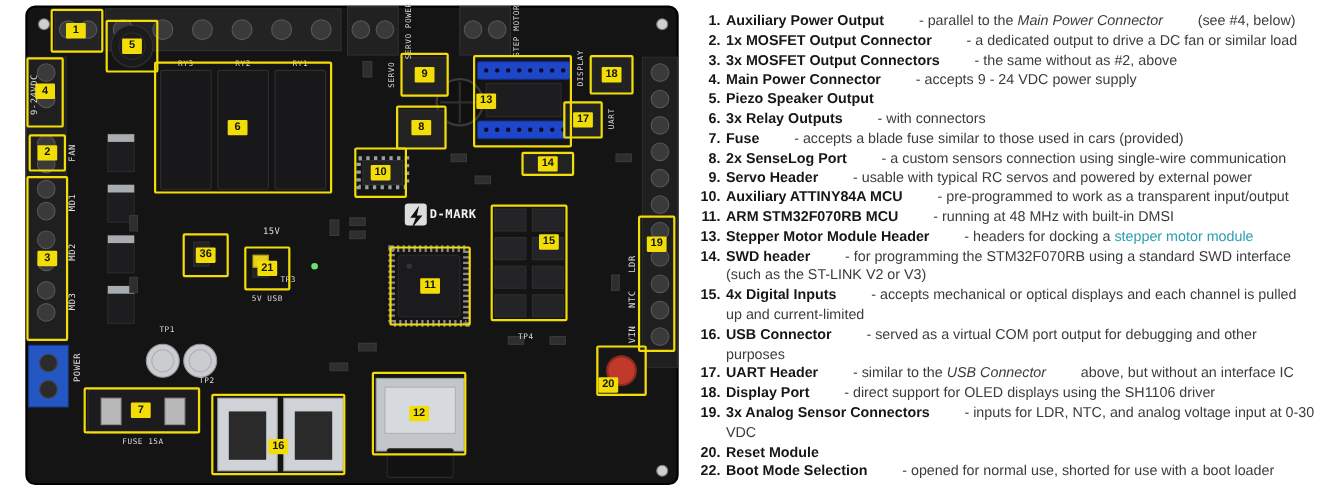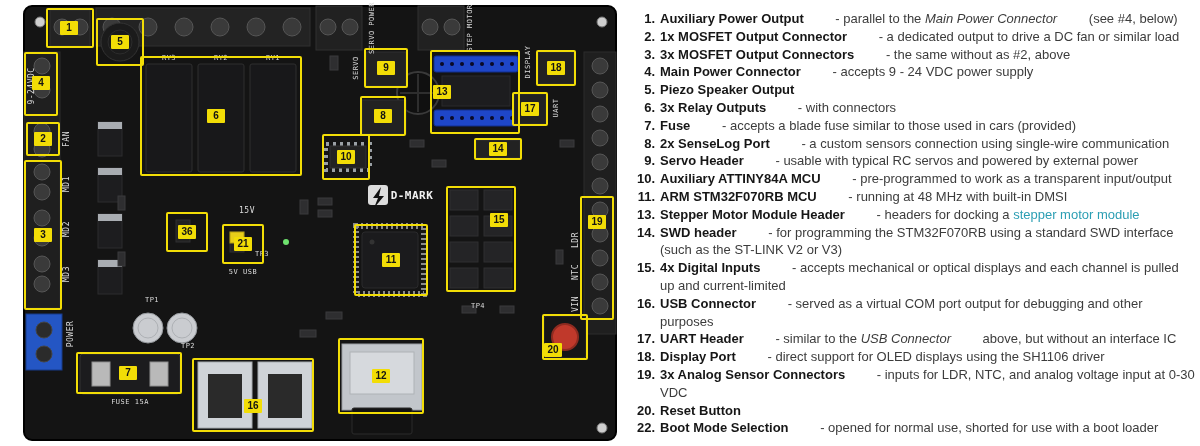--- a/index.html
+++ b/index.html
@@ -417,20 +417,20 @@
       <div class="legend-item">
         <span class="num">18.</span>
         <span class="content"><span class="seg-b">Display Port</span><span class="seg-n"> - direct support for OLED displays using the SH1106 driver</span></span>
       </div>
       <div class="legend-item">
         <span class="num">19.</span>
         <span class="content"><span class="seg-b">3x Analog Sensor Connectors</span><span class="seg-n"> - inputs for LDR, NTC, and analog voltage input at 0-30 VDC</span></span>
       </div>
       <div class="legend-item">
         <span class="num">20.</span>
-        <span class="content"><span class="seg-b">Reset Button</span></span>
+        <span class="content"><span class="seg-b">Reset Module</span></span>
       </div>
       <div class="legend-item">
         <span class="num">22.</span>
         <span class="content"><span class="seg-b">Boot Mode Selection</span><span class="seg-n"> - opened for normal use, shorted for use with a boot loader</span></span>
       </div>
     </div>
 </div>
 
 </body></html>

